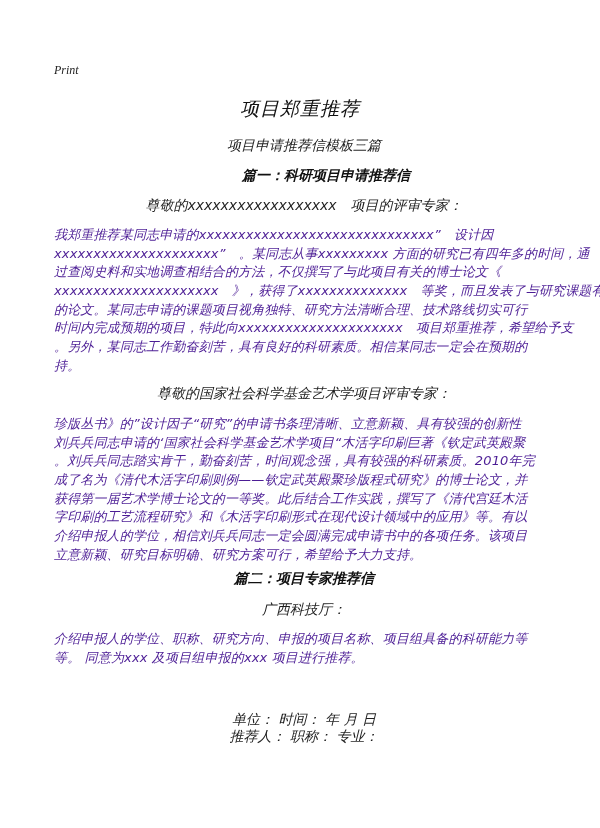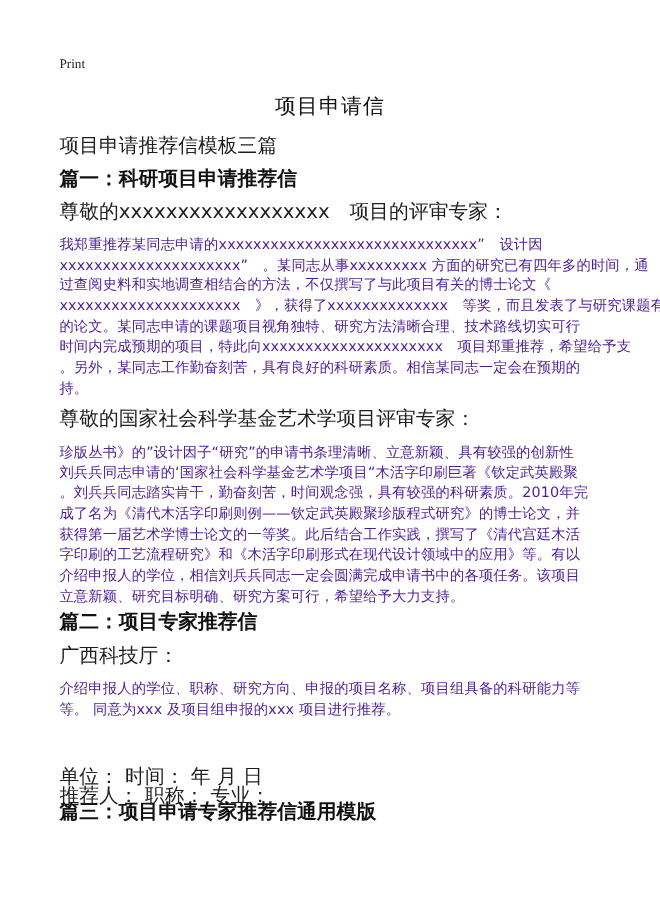--- a/index.html
+++ b/index.html
@@ -10,23 +10,24 @@
   body {
     width: 600px;
     height: 828px;
     position: relative;
     overflow: hidden;
     color: #1a1a1a;
     font-family: "DejaVu Sans", "Liberation Sans", sans-serif;
   }
   .page {
     position: absolute;
-    left: 0; top: 4px;
+    left: 0; top: 16px;
     width: 600px;
     height: 696px;
+    font-style: italic;
   }
   .print-label {
     position: absolute;
     left: 54px;
     top: 47px;
     font-family: "Liberation Serif", "DejaVu Serif", serif;
     font-size: 12px;
     color: #222;
   }
   .doc-title {
@@ -36,24 +37,25 @@
     top: 80px;
     text-align: center;
     font-size: 19px;
     letter-spacing: 1px;
     color: #111;
   }
   .line {
     position: absolute;
     left: 54px;
     width: 500px;
-    font-size: 18px;
+    font-size: 14px;
     line-height: 18.5px;
     color: #1e1e1e;
     white-space: nowrap;
+    text-align: center;
   }
   .para {
     position: absolute;
     left: 54px;
     width: 500px;
   }
   .para .pl {
     display: block;
     font-size: 13px;
     line-height: 18.7px;
@@ -67,25 +69,25 @@
     color: #111;
   }
 </style>
 </head>
 <body>
 
 <div class="page">
 
   <div class="print-label">Print</div>
 
-  <div class="doc-title">项目申请信</div>
+  <div class="doc-title">项目郑重推荐</div>
 
   <div class="line" style="top:120px;">项目申请推荐信模板三篇</div>
 
-  <div class="line heading" style="top:150px;">篇一：科研项目申请推荐信</div>
+  <div class="line heading" style="top:150px;margin-left:22px;">篇一：科研项目申请推荐信</div>
 
   <div class="line" style="top:180px;">尊敬的xxxxxxxxxxxxxxxxxx　项目的评审专家：</div>
 
   <div class="para" style="top:210px;">
     <span class="pl">我郑重推荐某同志申请的xxxxxxxxxxxxxxxxxxxxxxxxxxxxxx”　设计因</span>
     <span class="pl">xxxxxxxxxxxxxxxxxxxxx”　。某同志从事xxxxxxxxx 方面的研究已有四年多的时间，通</span>
     <span class="pl">过查阅史料和实地调查相结合的方法，不仅撰写了与此项目有关的博士论文《</span>
     <span class="pl">xxxxxxxxxxxxxxxxxxxxx　》，获得了xxxxxxxxxxxxxx　等奖，而且发表了与研究课题有关</span>
     <span class="pl">的论文。某同志申请的课题项目视角独特、研究方法清晰合理、技术路线切实可行</span>
     <span class="pl">时间内完成预期的项目，特此向xxxxxxxxxxxxxxxxxxxxx　项目郑重推荐，希望给予支</span>
@@ -112,16 +114,15 @@
 
   <div class="para" style="top:614px;">
     <span class="pl">介绍申报人的学位、职称、研究方向、申报的项目名称、项目组具备的科研能力等</span>
     <span class="pl">等。 同意为xxx 及项目组申报的xxx 项目进行推荐。</span>
   </div>
 
   <div class="line" style="top:664px;margin-top:47px;">推荐人：  职称：  专业：</div>
 
   <div class="line" style="top:694px;">单位：  时间：  年 月 日</div>
 
-  <div class="line heading" style="top:726px;">篇三：项目申请专家推荐信通用模版</div>
 
 
 </div>
 
 </body></html>

